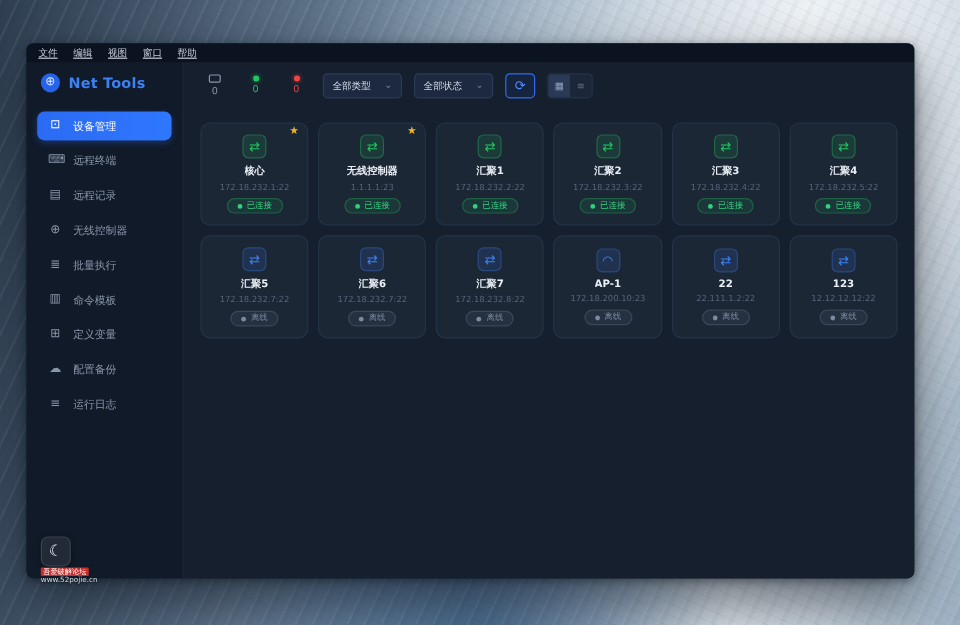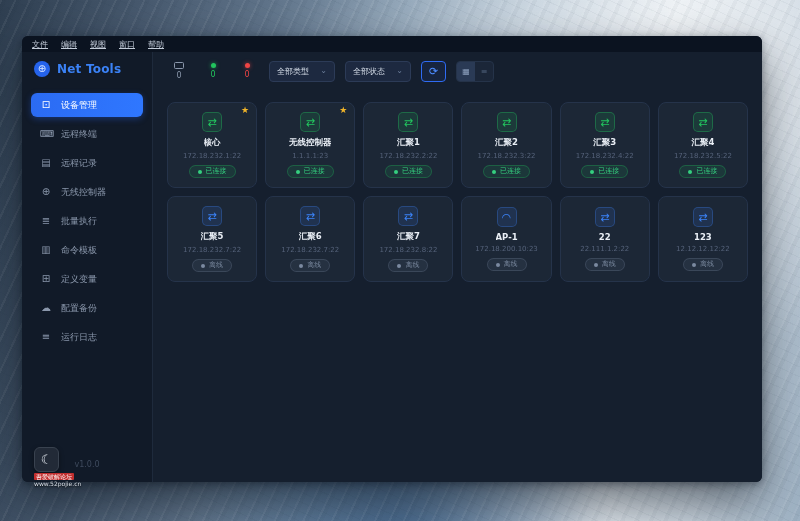--- a/index.html
+++ b/index.html
@@ -158,21 +158,20 @@
   </div>
             <div class="nav-item">
     <span class="nav-icon">☁</span>
     <span class="nav-label">配置备份</span>
   </div>
             <div class="nav-item">
     <span class="nav-icon">≡</span>
     <span class="nav-label">运行日志</span>
   </div>
           </nav>
-        <div class="sidebar-version">v1.0.0</div>
       </aside>
 
       <section class="main">
 
 
         <div class="toolbar">
           <div class="stat stat-total">
             <span class="stat-monitor"></span>
             <span class="stat-num">0</span>
           </div>

